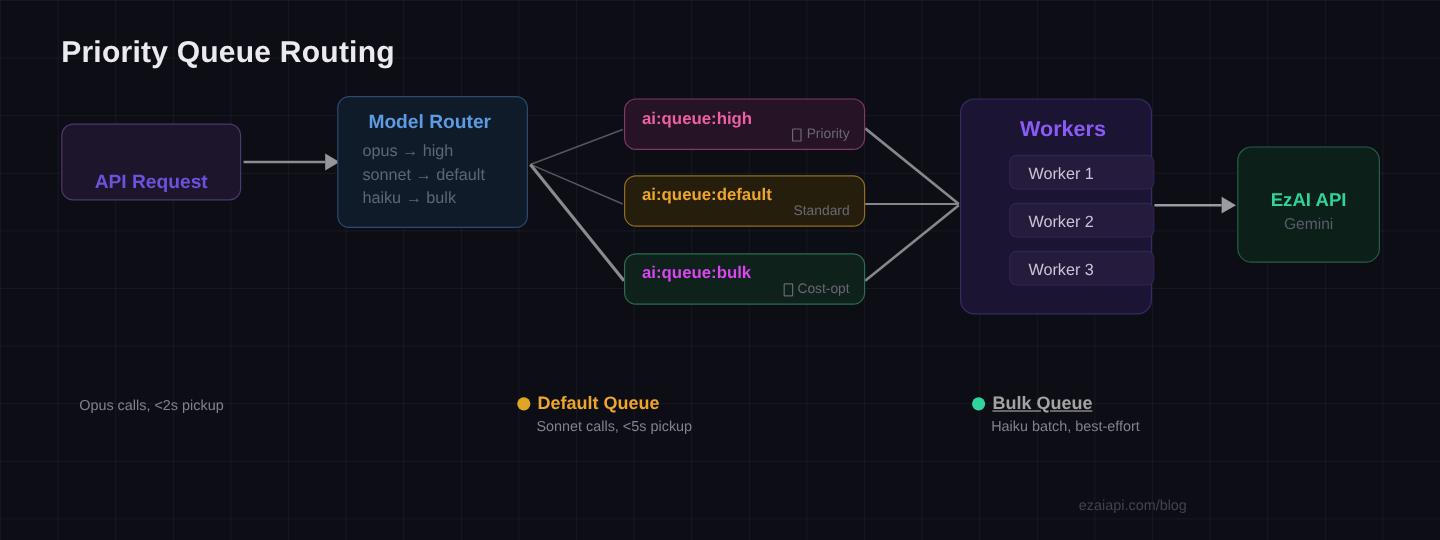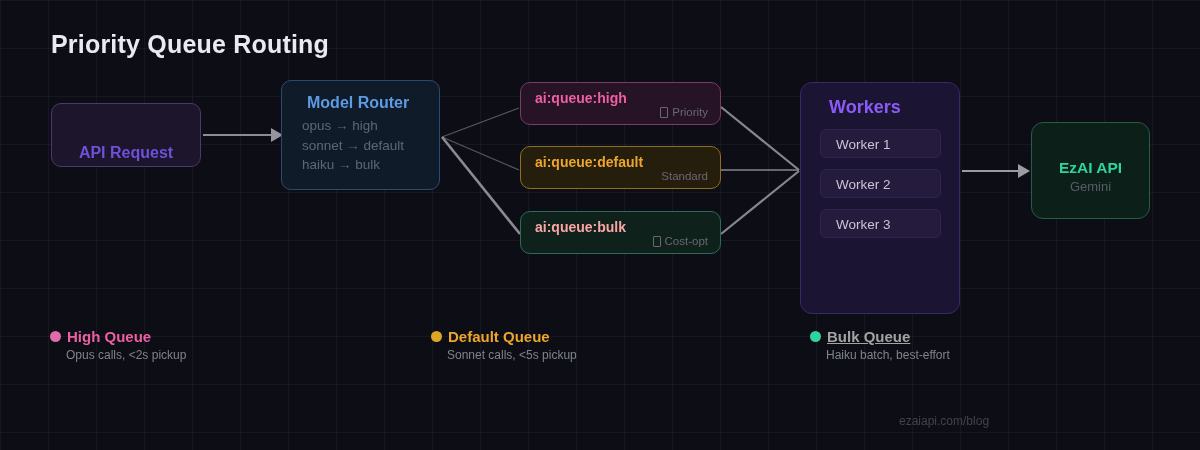--- a/index.html
+++ b/index.html
@@ -39,33 +39,33 @@
 
   .queue-node{
     left:520px;width:201px;height:43px;border-radius:10px;
   }
   .queue-high{top:82px;background:#261326;border:1px solid #7d3a62;}
   .queue-default{top:146px;background:#261e0c;border:1px solid #8f6f1f;}
   .queue-bulk{top:211px;background:#0e211b;border:1px solid #2d6b56;}
   .queue-label{position:absolute;left:14px;top:7px;font-size:14px;font-weight:bold;}
   .queue-high .queue-label{color:#ee5fa4;}
   .queue-default .queue-label{color:#eda52b;}
-  .queue-bulk .queue-label{color:#fca5a5;}
+  .queue-bulk .queue-label{color:#d946ef;}
   .queue-badge{
     position:absolute;right:12px;bottom:6px;
     font-size:11.5px;color:#6a6773;display:flex;align-items:center;gap:4px;
   }
   .tofu{
     display:inline-block;width:8px;height:11px;
     border:1px solid #6a6773;border-radius:1px;box-sizing:border-box;
   }
 
   .workers-node{
-    left:800px;top:82px;width:160px;height:232px;border-radius:12px;
-    background:#1c1433;border:1px solid #39296a;
+    left:800px;top:82px;width:160px;height:180px;border-radius:12px;
+    background:#1c1433;border:1px solid #39296a;padding-left:21px;
   }
   .workers-node .node-title{
     color:#8a5cf6;font-size:18px;font-weight:bold;
     margin:14px 0 0 28px;
   }
   .worker-item{
     width:121px;height:29px;line-height:29px;box-sizing:border-box;
     margin:11px 0 0 19px;padding-left:15px;
     background:#251b3c;border:1px solid #2f2550;border-radius:6px;
     font-size:13.5px;color:#c9c5d6;
@@ -164,24 +164,20 @@
     <div class="worker-item">Worker 2</div>
     <div class="worker-item">Worker 3</div>
   </div>
 
   <div class="node ezai-node">
     <div class="node-title">EzAI API</div>
     <div class="ezai-line">Gemini</div>
   </div>
 
   <div class="legend-item lg-high">
-    <div class="legend-head">
-      <span class="legend-dot"></span>
-      <span class="legend-label">High Queue</span>
-    </div>
     <div class="legend-desc">Opus calls, &lt;2s pickup</div>
   </div>
 
   <div class="legend-item lg-default">
     <div class="legend-head">
       <span class="legend-dot"></span>
       <span class="legend-label">Default Queue</span>
     </div>
     <div class="legend-desc">Sonnet calls, &lt;5s pickup</div>
   </div>

